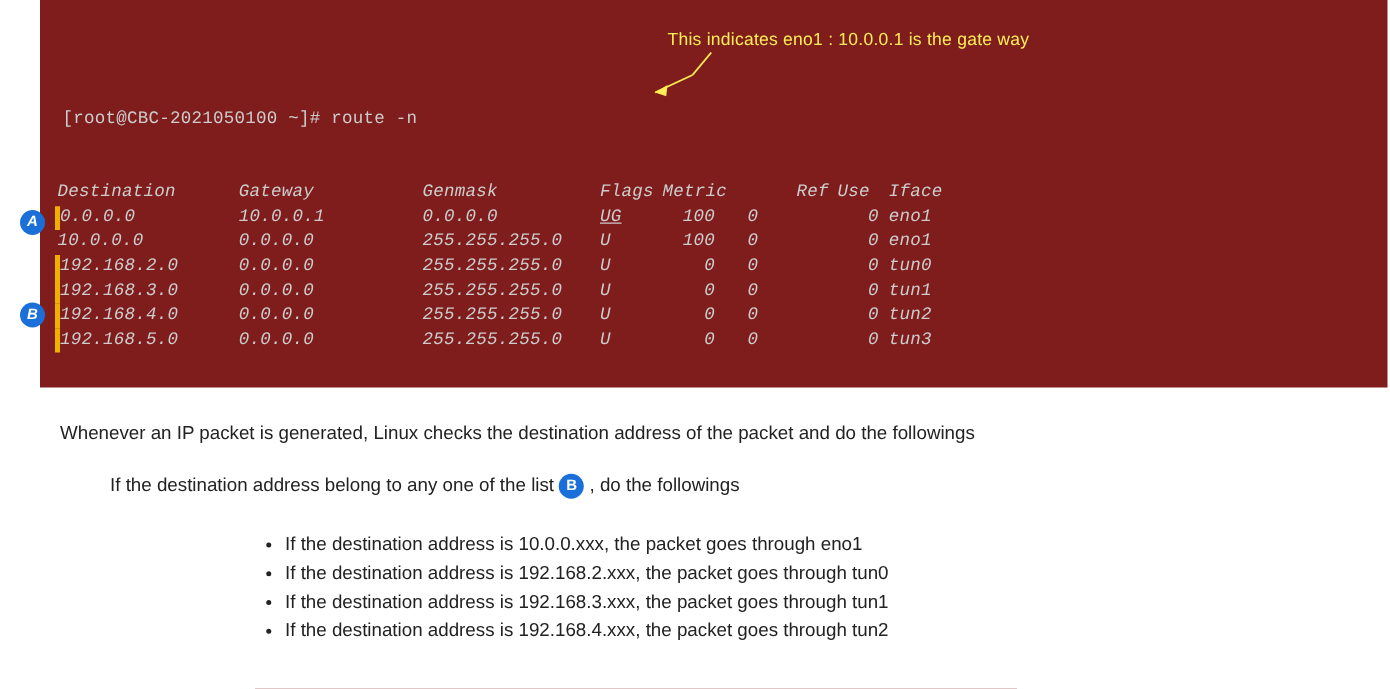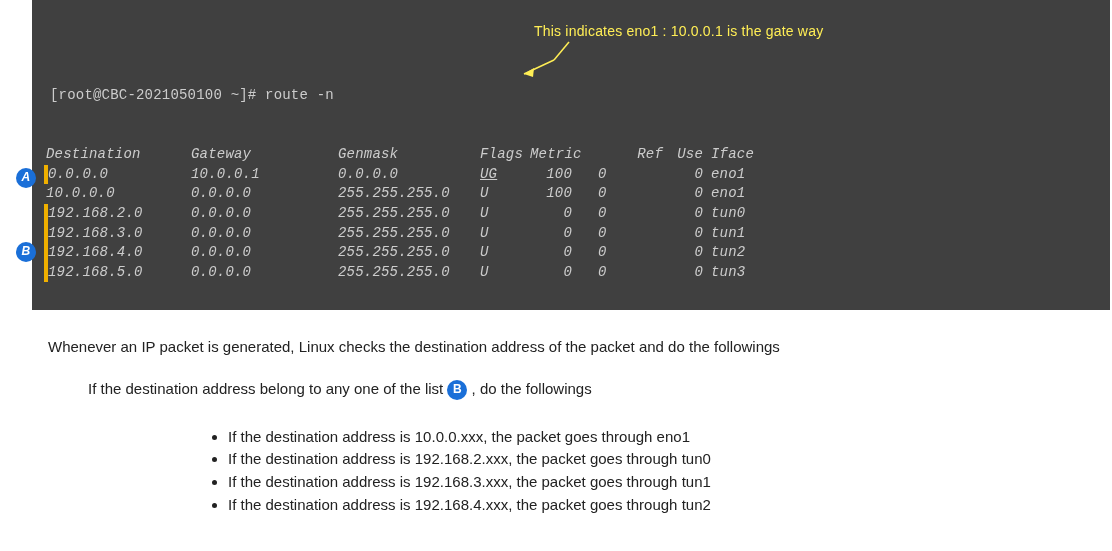--- a/index.html
+++ b/index.html
@@ -4,21 +4,21 @@
   <style>
     * { margin: 0; padding: 0; box-sizing: border-box; }
     body {
       font-family: Verdana, Geneva, sans-serif;
       font-size: 14px;
       background: #ffffff;
       width: 1112px;
       padding: 0;
     }
     .terminal {
-      background: #404040;
+      background: #7f1d1d;
       color: #cccccc;
       font-family: 'Consolas', 'Courier New', monospace;
       font-size: 14px;
       padding: 8px 0 8px 12px;
       margin-left: 32px;
       margin-right: 2px;
       position: relative;
       line-height: 1.4;
       white-space: pre;
       letter-spacing: 0.2px;
@@ -122,21 +122,21 @@
   </svg>
   <div class="normal-left">[root@CBC-2021050100 ~]# route -n</div>
   <table>
     <tbody><tr>
       <td style="width:145px;">Destination</td>
       <td style="width:147px;">Gateway</td>
       <td style="width:142px;">Genmask</td>
       <td style="width:50px;">Flags</td>
       <td style="width:68px; text-align:left;">Metric</td>
       <td style="width:65px;text-align:right;">Ref</td>
-      <td style="width:40px; text-align:right;">Use</td>
+      <td style="width:40px; text-align:center;">Use</td>
       <td style="padding-left:8px;margin-top:40px;">Iface</td>
     </tr>
     <tr class="row-wrap">
       <td class="yellow-bar-a"><span class="badge-circle badge-a">A</span><span>0.0.0.0</span></td>
       <td>10.0.0.1</td>
       <td>0.0.0.0</td>
       <td><span class="flags-ug">UG</span></td>
       <td style="text-align:right; padding-right:26px;">100</td>
       <td>0</td>
       <td style="text-align:right;">0</td>

